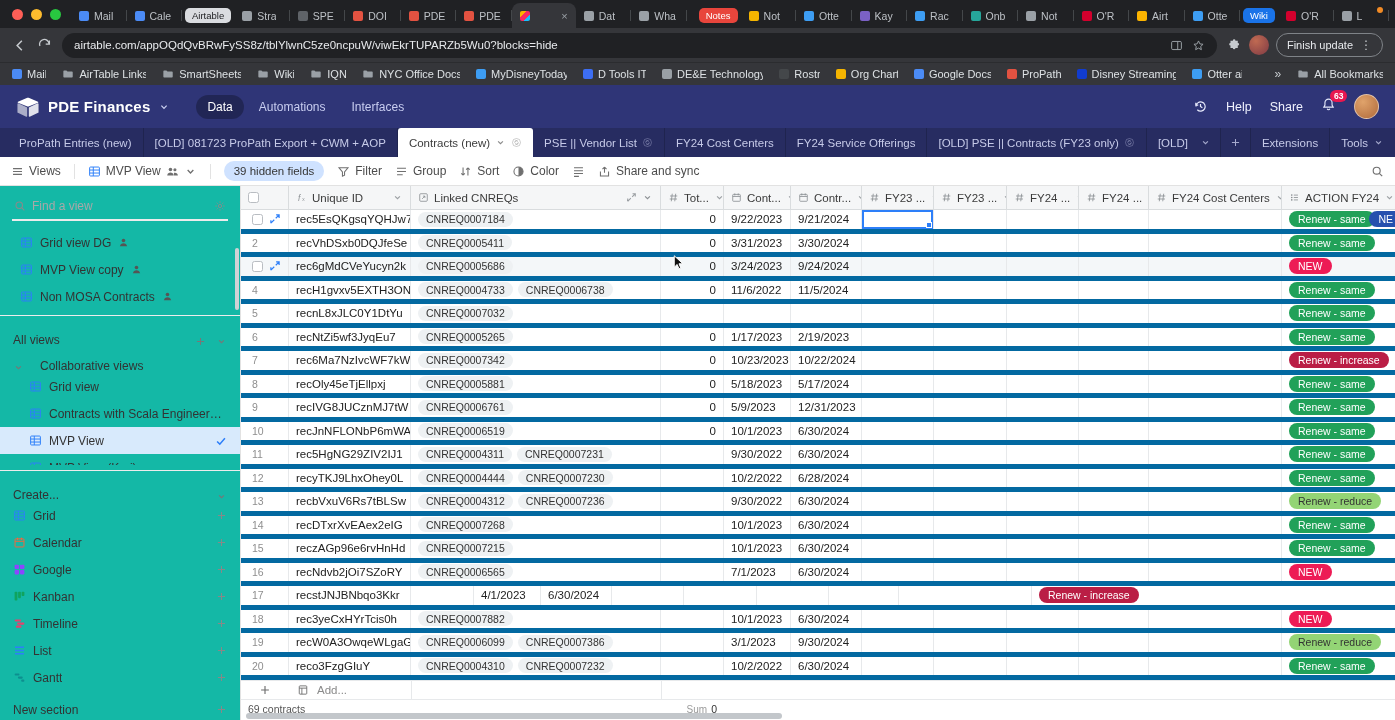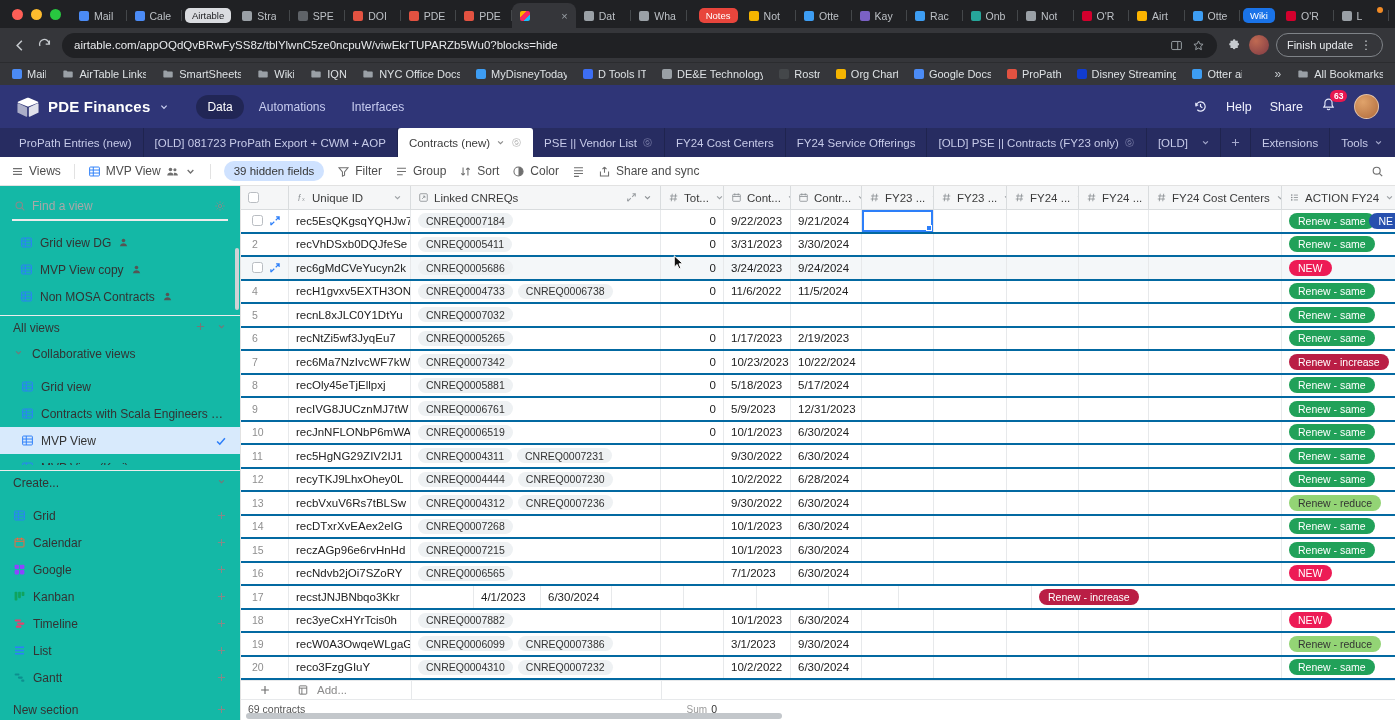--- a/index.html
+++ b/index.html
@@ -81,42 +81,42 @@
 
 
 .content{position:absolute;top:186px;bottom:0;left:0;right:0;display:flex;background:#14b8a6}
 .sidebar{width:241px;border-right:1px solid #e2e2e2;padding-top:10px;font-size:12px;color:#333;position:relative;flex:none;overflow:hidden}
 .findbox{display:flex;align-items:center;gap:6px;margin:0 12px 8px;padding:3px 2px 6px;border-bottom:2px solid #ececec}
 .findbox input{border:none;outline:none;flex:1;font-size:12px;font-family:inherit;color:#333;min-width:0;background:transparent}
 .findbox input::placeholder{color:#a8a8a8}
 .findbox .icon{width:12px;height:12px;color:#8a8a8a}
 .sv{height:27px;display:flex;align-items:center;gap:7px;padding:0 13px}
 .sv.indent{padding-left:20px}
-.sv.indent2{padding-left:21px}
+.sv.indent2{padding-left:29px}
 .sv .vicon{width:13px;height:13px;flex:none}
 .sv .meta{width:11px;height:11px;color:#555;flex:none}
 .sv .label{white-space:nowrap;overflow:hidden;text-overflow:ellipsis;min-width:0}
 .sv.selected{background:#d8eafc}
 .sv .check{margin-left:auto;width:12px;height:12px;color:#2d7ff9}
 .sv .plus{margin-left:auto;width:11px;height:11px;color:#888}
-.sec-row{display:flex;align-items:flex-start;padding:0 13px;height:26px;color:#333;gap:8px}
+.sec-row{display:flex;align-items:flex-end;padding:0 13px;height:26px;color:#333;gap:16px}
 .sec-row .icon{width:11px;height:11px;color:#777}
 .sec-row .right{margin-left:auto;display:flex;gap:10px;align-items:center}
 .kari-clip{height:11px;overflow:hidden}
 .side-scroll{position:absolute;right:1px;top:62px;width:4px;height:62px;border-radius:2px;background:#cfd2d5}
 .side-divider{border-top:1px solid #ececec;margin:5px 0}
 
 
 .grid-area{flex:1;position:relative;overflow:hidden;background:#fff;min-width:0}
 .ghead{height:24px;display:flex;background:#f5f6f7;border-bottom:1px solid #d9dcde}
 .gh{display:flex;align-items:center;gap:5px;padding:0 7px;border-right:1px solid #d9dcde;font-size:11.5px;color:#3b3b3b;white-space:nowrap;overflow:hidden;flex:none}
 .gh .icon{width:11px;height:11px;color:#8b8f93}
 .gh .chev{margin-left:auto;width:11px;height:11px;color:#9b9fa3}
 .gh.flex1{flex:1 1 auto;border-right:none}
-.grow{height:23.5px;display:flex;background:#fff;border-bottom:2px solid #0369a1}
+.grow{height:23.5px;display:flex;background:#fff;border-bottom:5px solid #0369a1}
 .grow.hover{background:#f4f7f9}
 .gc{display:flex;align-items:center;padding:0 7px;border-right:1px solid #e7e9eb;font-size:11.5px;color:#222;white-space:nowrap;overflow:hidden;position:relative;flex:none}
 .gc.flex1{flex:1 1 auto;border-right:none}
 .gc.num{color:#8e8e8e;font-size:10.5px;padding-left:11px;gap:6px}
 .gc.right{justify-content:flex-end}
 .chip{background:#eef1f3;border-radius:9px;padding:1.5px 8px;font-size:10.5px;color:#333;margin-right:5px;flex:none}
 .cbox{width:11px;height:11px;border:1.5px solid #b9bdc2;border-radius:2.5px;background:#fff;flex:none}
 .exp{margin-left:auto;width:12px;height:12px;color:#2d7ff9}
 .gc.selected-cell{box-shadow:inset 0 0 0 2px #2d7ff9}
 .fill-handle{position:absolute;right:1px;bottom:1px;width:6px;height:6px;background:#2d7ff9;border:1px solid #fff}

